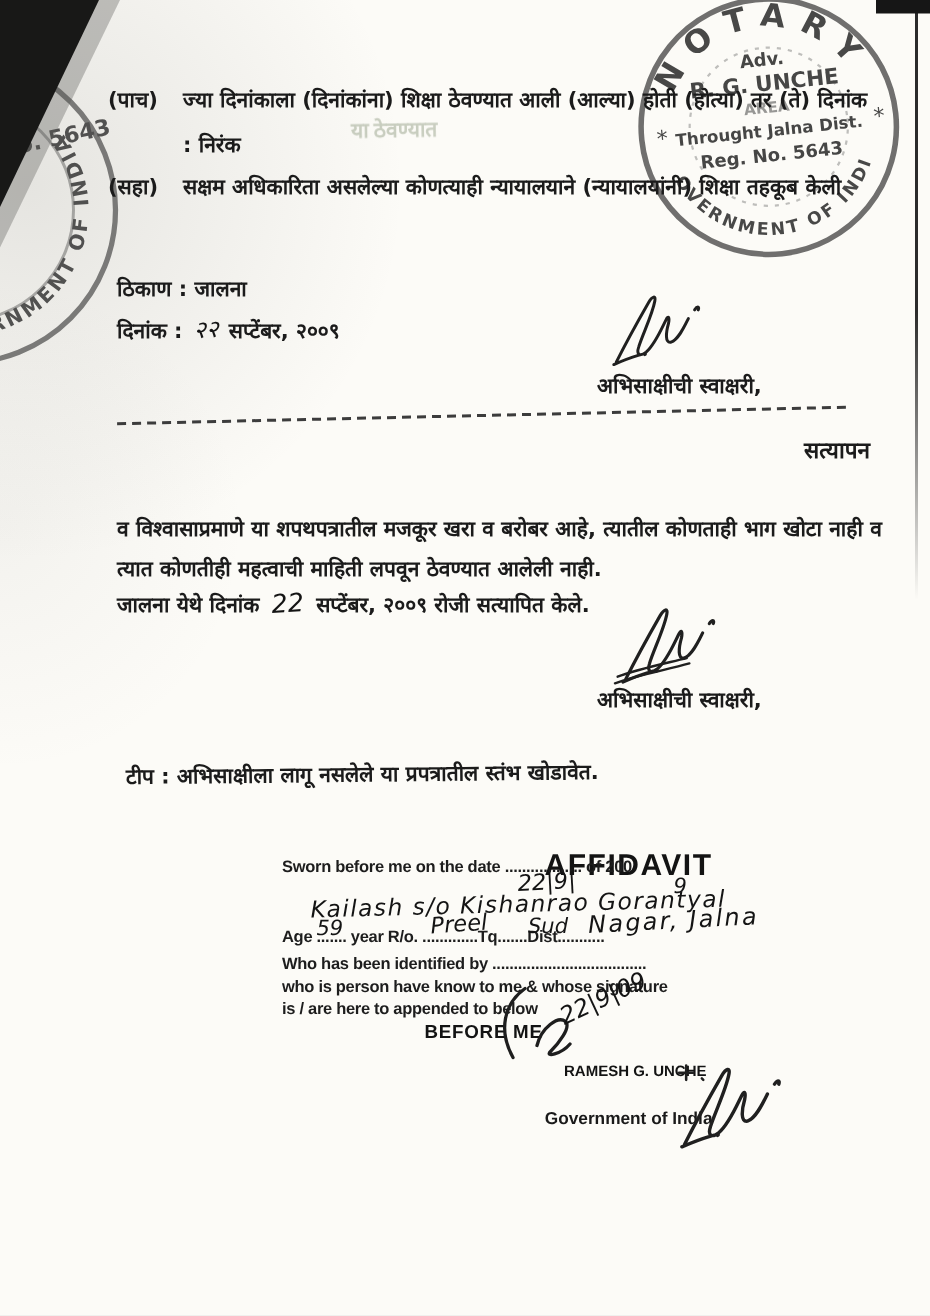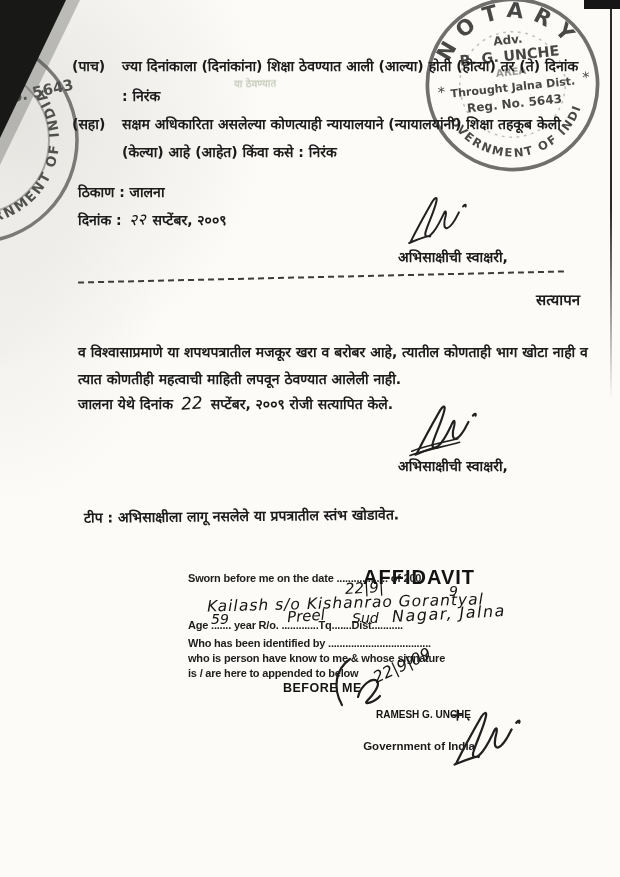--- a/index.html
+++ b/index.html
@@ -8,21 +8,21 @@
         background-image:radial-gradient(circle at 3% 14%, rgba(110,110,105,.16), transparent 26%),
                          radial-gradient(circle at 0% 40%, rgba(140,140,135,.08), transparent 20%);
         font-family:"DejaVu Sans",sans-serif;}
   .abs{position:absolute;white-space:nowrap;}
   .mr{font-family:"DejaVu Sans",sans-serif;font-weight:700;color:#1b1b1b;font-size:14px;}
   .lat{font-family:"Liberation Sans","DejaVu Sans",sans-serif;color:#161616;}
   .stamp-line{font-weight:700;font-size:11px;letter-spacing:-0.2px;color:#1d1d1d;}
   .hand{font-family:"DejaVu Sans",sans-serif;font-style:italic;color:#141414;}
   .center{text-align:right;}
   .dashline{border-top:2px dashed #3c3c3c;height:0;}
-  .bleed{color:#96a189;opacity:.5;filter:blur(.4px);font-weight:700;font-size:10px;}
+  .bleed{color:#96a189;opacity:.5;filter:blur(.4px);font-weight:700;font-size:14px;font-family:Liberation Serif, serif;}
   .corner-dark{width:0;height:0;border-top:138px solid #181817;border-right:66px solid transparent;}
   .corner-penumbra{width:0;height:0;border-top:165px solid rgba(90,90,85,.35);border-right:80px solid transparent;}
   .edge-line{width:2px;background:linear-gradient(to bottom,#2b2b2b 0%,#2b2b2b 52%,rgba(43,43,43,0) 100%);}
   .corner-block{background:#161616;}
   svg text{font-family:"DejaVu Sans",sans-serif;}
 </style>
 </head>
 <body>
 
 <div class="page">
@@ -64,21 +64,20 @@
     <text x="100" y="107" text-anchor="middle" font-size="12" font-weight="700" fill="#242424">Throught Jalna Dist.</text>
     <text x="100" y="125" text-anchor="middle" font-size="13" font-weight="700" fill="#242424">Reg. No. 5643</text>
   </svg>
 
   <div class="abs mr" style="left:72px;top:56px">(पाच)</div>
   <div class="abs mr" style="left:122px;top:56px">ज्या दिनांकाला (दिनांकांना) शिक्षा ठेवण्यात आली (आल्या) होती (होत्या) तर (ते) दिनांक</div>
   <div class="abs mr" style="left:122px;top:86px">: निरंक</div>
 
   <div class="abs mr" style="left:72px;top:114px">(सहा)</div>
   <div class="abs mr" style="left:122px;top:114px">सक्षम अधिकारिता असलेल्या कोणत्याही न्यायालयाने (न्यायालयांनी) शिक्षा तहकूब केली</div>
-  <div class="abs mr" style="left:122px;top:142px">(केल्या) आहे (आहेत) किंवा कसे : निरंक</div>
 
   <div class="abs mr" style="left:78px;top:182px">ठिकाण : जालना</div>
   <div class="abs" style="left:78px;top:208px">
     <span class="mr">दिनांक :</span>
     <span class="hand" style="position:static;font-size:16px;display:inline-block;transform:rotate(-3deg);margin:0 2px">२२</span>
     <span class="mr">सप्टेंबर, २००९</span>
   </div>
 
   <svg class="abs" style="left:398px;top:190px" width="92" height="58" viewBox="0 0 100 70">
       <use href="#sigP"></use>

